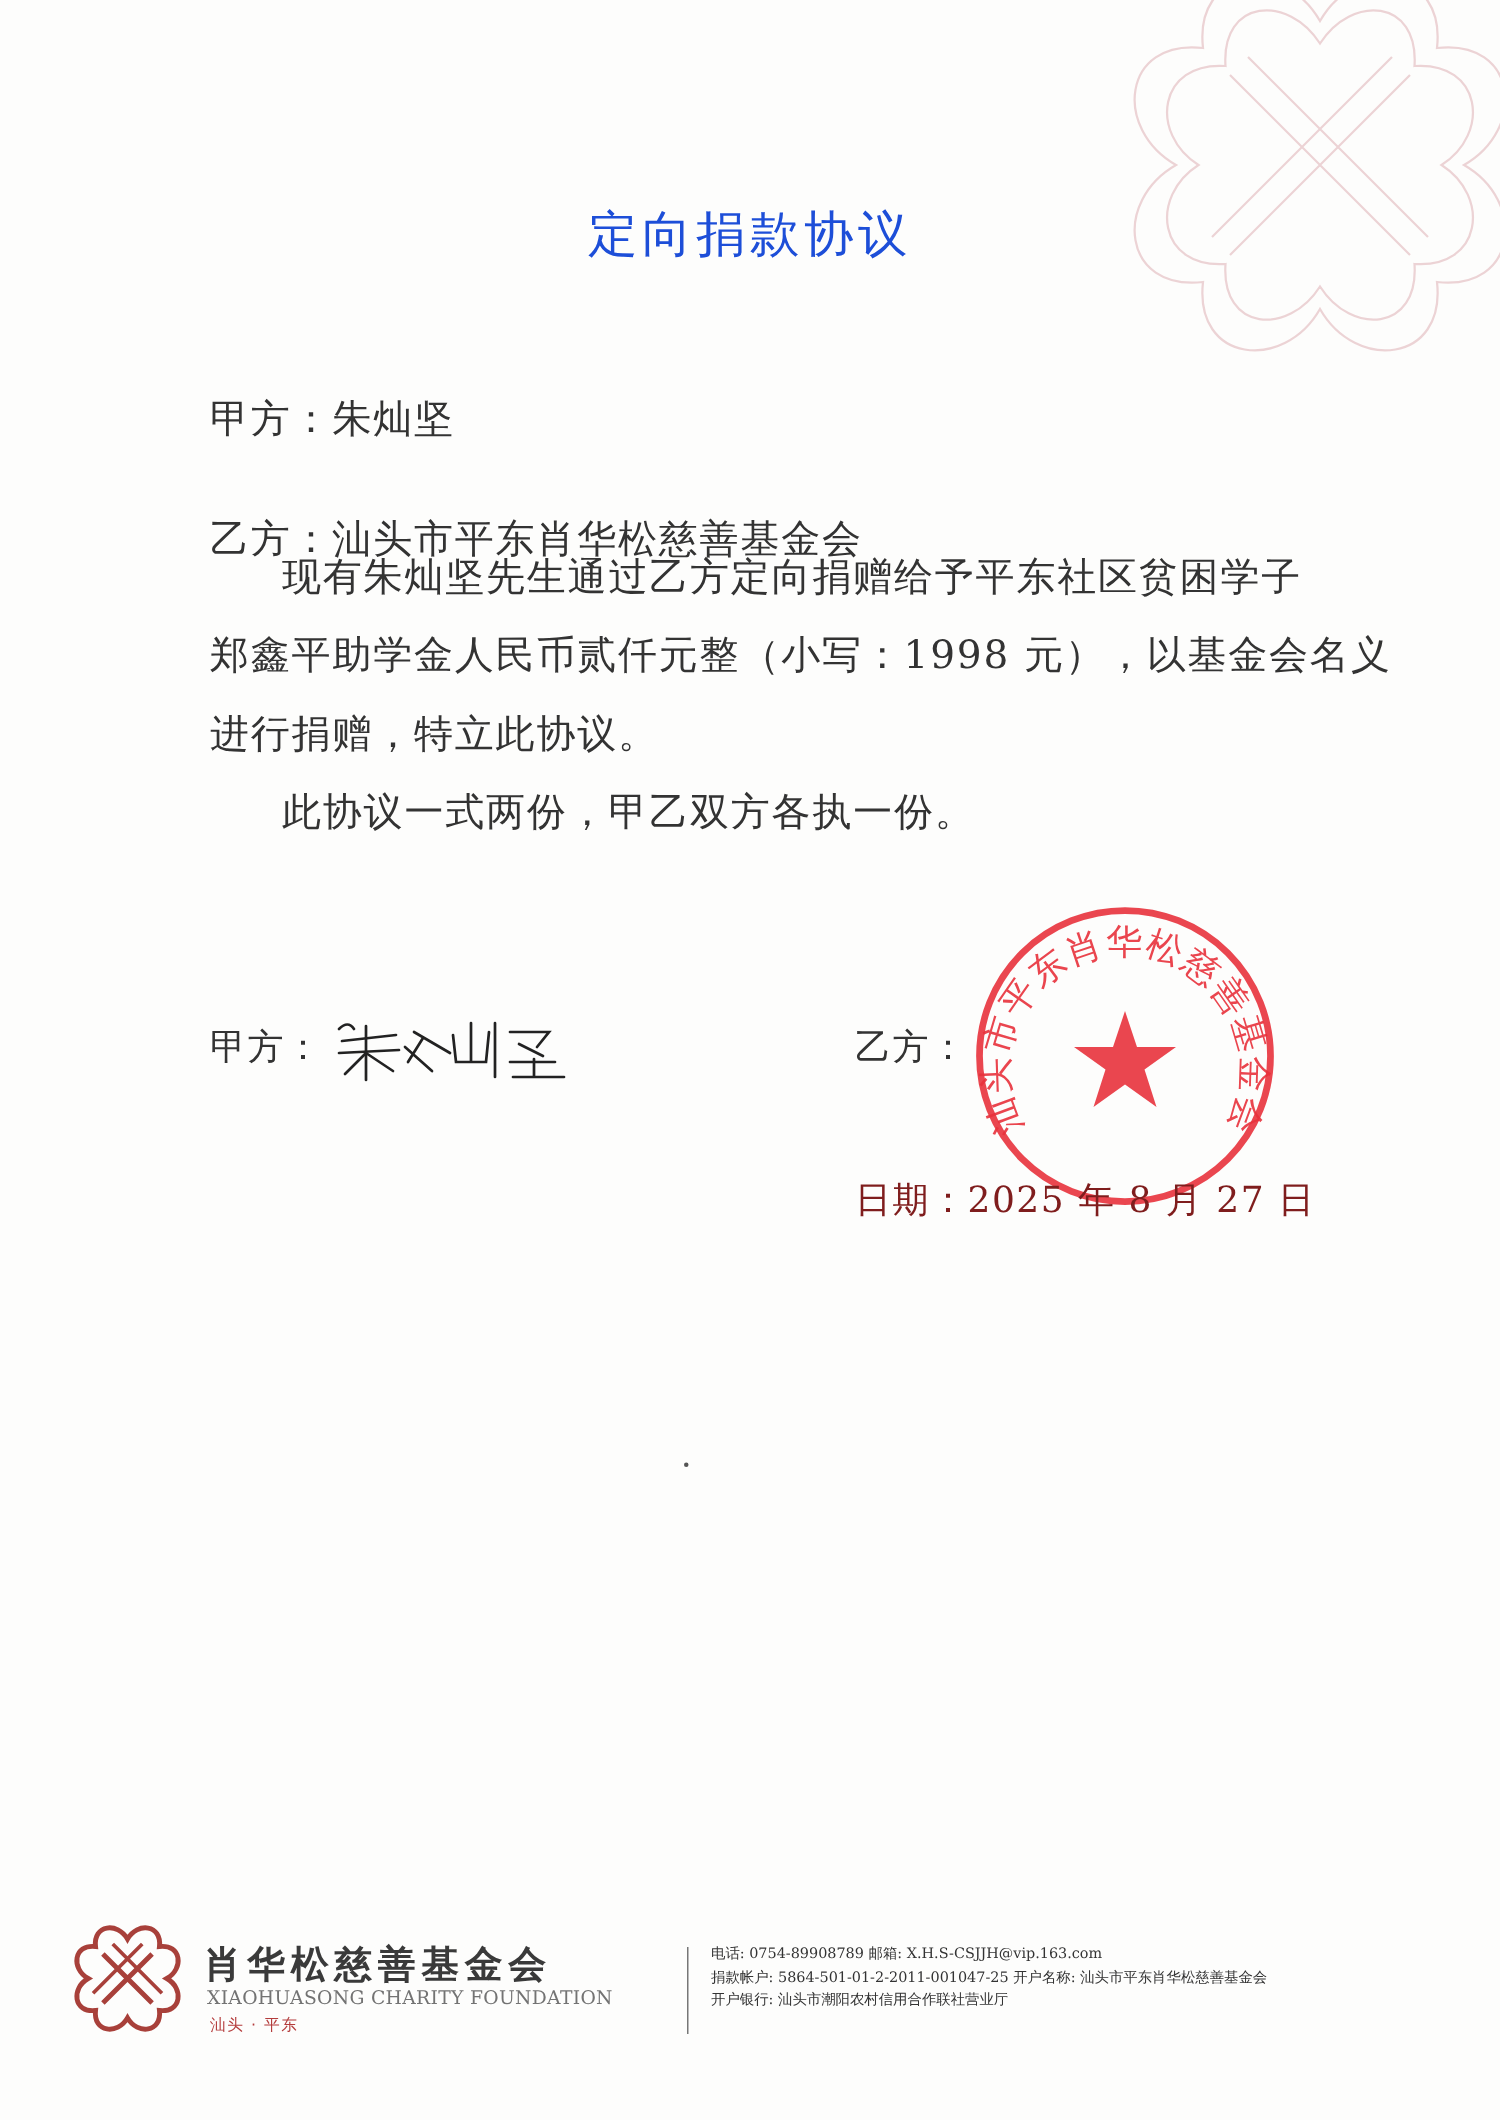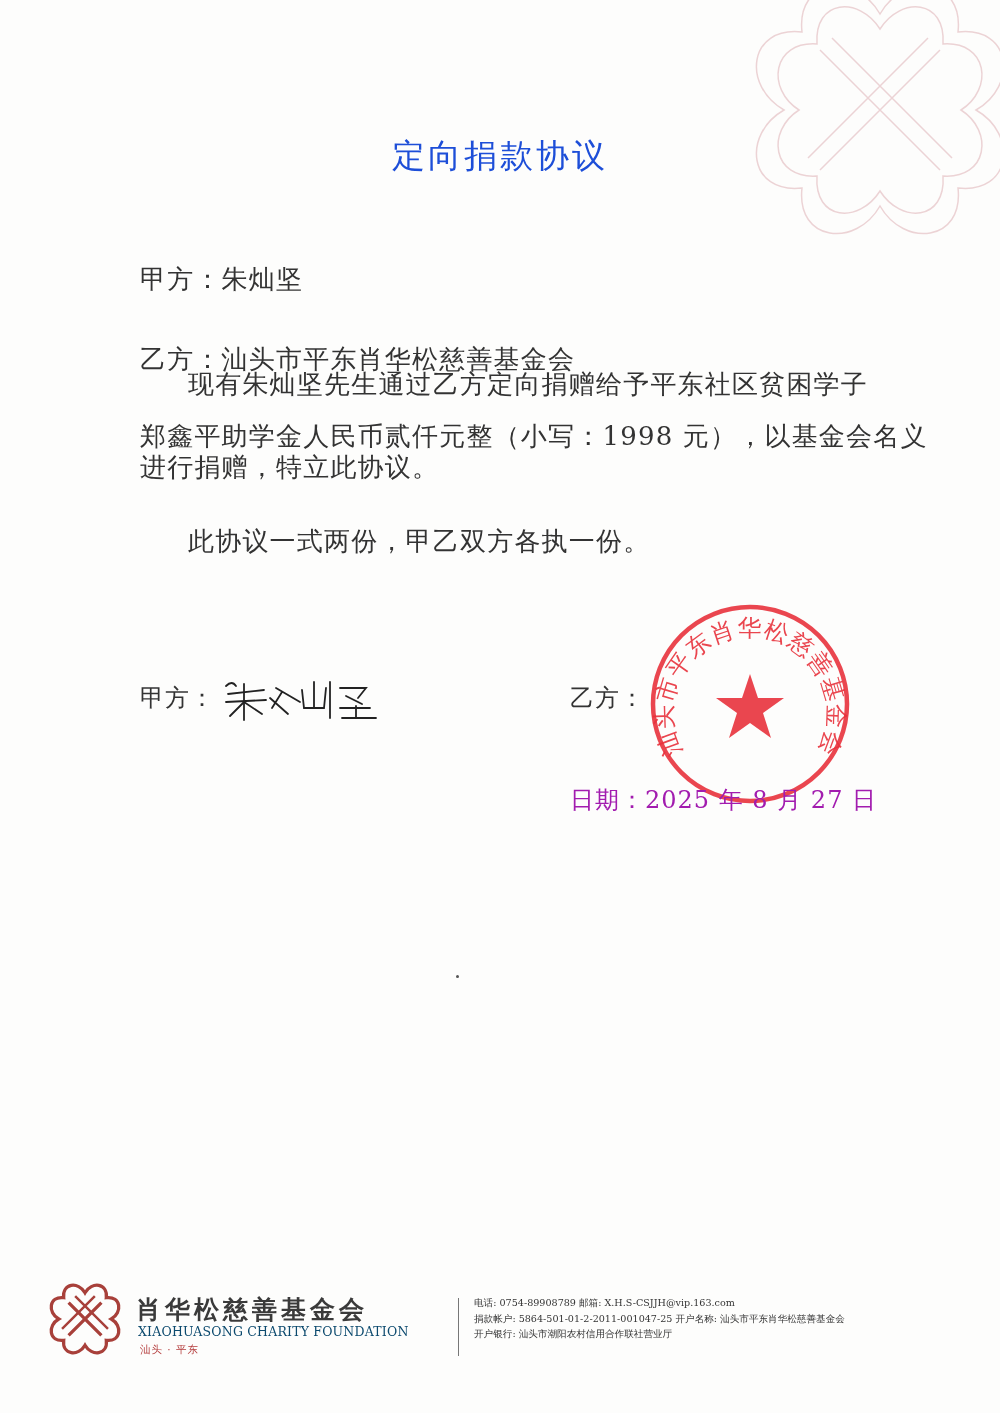--- a/index.html
+++ b/index.html
@@ -14,33 +14,33 @@
   .title {
     position: absolute; top: 134px; left: 0; width: 1000px; text-align: center;
     font-family: "DejaVu Sans", "Liberation Sans", sans-serif;
     font-weight: normal; font-size: 33px; letter-spacing: 3px; color: #1d4ed8;
   }
   .line { position: absolute; left: 140px; font-size: 26px; letter-spacing: 1.2px; white-space: nowrap; color: #333; }
   .indent { left: 188px; }
   .sig-label { position: absolute; font-size: 24px; color: #333; letter-spacing: 1px; }
   .signature { position: absolute; left: 222px; top: 678px; width: 160px; height: 46px; }
   .seal { position: absolute; left: 648px; top: 602px; width: 204px; height: 204px; }
-  .date-line { position: absolute; left: 570px; top: 784px; font-size: 24px; color: #a21caf; letter-spacing: 1px; white-space: nowrap; }
+  .date-line { position: absolute; left: 570px; top: 784px; font-size: 24px; color: #7f1d1d; letter-spacing: 1px; white-space: nowrap; }
   .dot { position: absolute; width: 3px; height: 3px; background: #555; border-radius: 50%; }
 
   .footer-logo { position: absolute; left: 44px; top: 1278px; width: 82px; height: 82px; }
   .footer-cn {
     position: absolute; left: 136px; top: 1293px;
     font-family: "DejaVu Sans", "Liberation Sans", sans-serif; font-weight: bold;
     font-size: 25px; letter-spacing: 4px; color: #3a3a3a; text-align: right;
   }
   .footer-en {
     position: absolute; left: 138px; top: 1324px;
     font-family: "DejaVu Serif", "Liberation Serif", serif;
-    font-size: 12.5px; color: #0c4a6e; letter-spacing: 0.2px;
+    font-size: 12.5px; color: #737373; letter-spacing: 0.2px;
   }
   .footer-loc {
     position: absolute; left: 140px; top: 1343px;
     font-family: "DejaVu Sans", "Liberation Sans", sans-serif;
     font-size: 10.5px; color: #b43c3c; letter-spacing: 1px; text-align: right;
   }
   .footer-divider { position: absolute; left: 458px; top: 1298px; width: 1px; height: 58px; background: #777; }
   .footer-info {
     position: absolute; left: 474px; top: 1295px;
     font-family: "DejaVu Serif", "Liberation Serif", serif;
@@ -63,21 +63,21 @@
 
 <div class="line" style="top:262px;">
   <span>甲方：</span><span>朱灿坚</span>
 </div>
 <div class="line" style="top:314px;margin-top:28px;">
   <span>乙方：</span><span>汕头市平东肖华松慈善基金会</span>
 </div>
 
 <div class="line indent" style="top:367px;">现有朱灿坚先生通过乙方定向捐赠给予平东社区贫困学子</div>
 <div class="line" style="top:419px;">郑鑫平助学金人民币贰仟元整（小写：1998 元），以基金会名义</div>
-<div class="line" style="top:450px;">进行捐赠，特立此协议。</div>
+<div class="line" style="top:472px;">进行捐赠，特立此协议。</div>
 <div class="line indent" style="top:524px;font-family:Liberation Mono, monospace;">此协议一式两份，甲乙双方各执一份。</div>
 
 <div class="sig-label" style="left:140px; top:682px;">甲方：</div>
 
 <svg class="signature" viewBox="0 0 160 46">
   <g fill="none" stroke="#222" stroke-width="1.8" stroke-linecap="round">
     <path d="M4 8 Q10 2 14 8"></path>
     <path d="M6 16 L42 12"></path>
     <path d="M4 24 L44 22"></path>
     <path d="M22 6 L22 42"></path>

